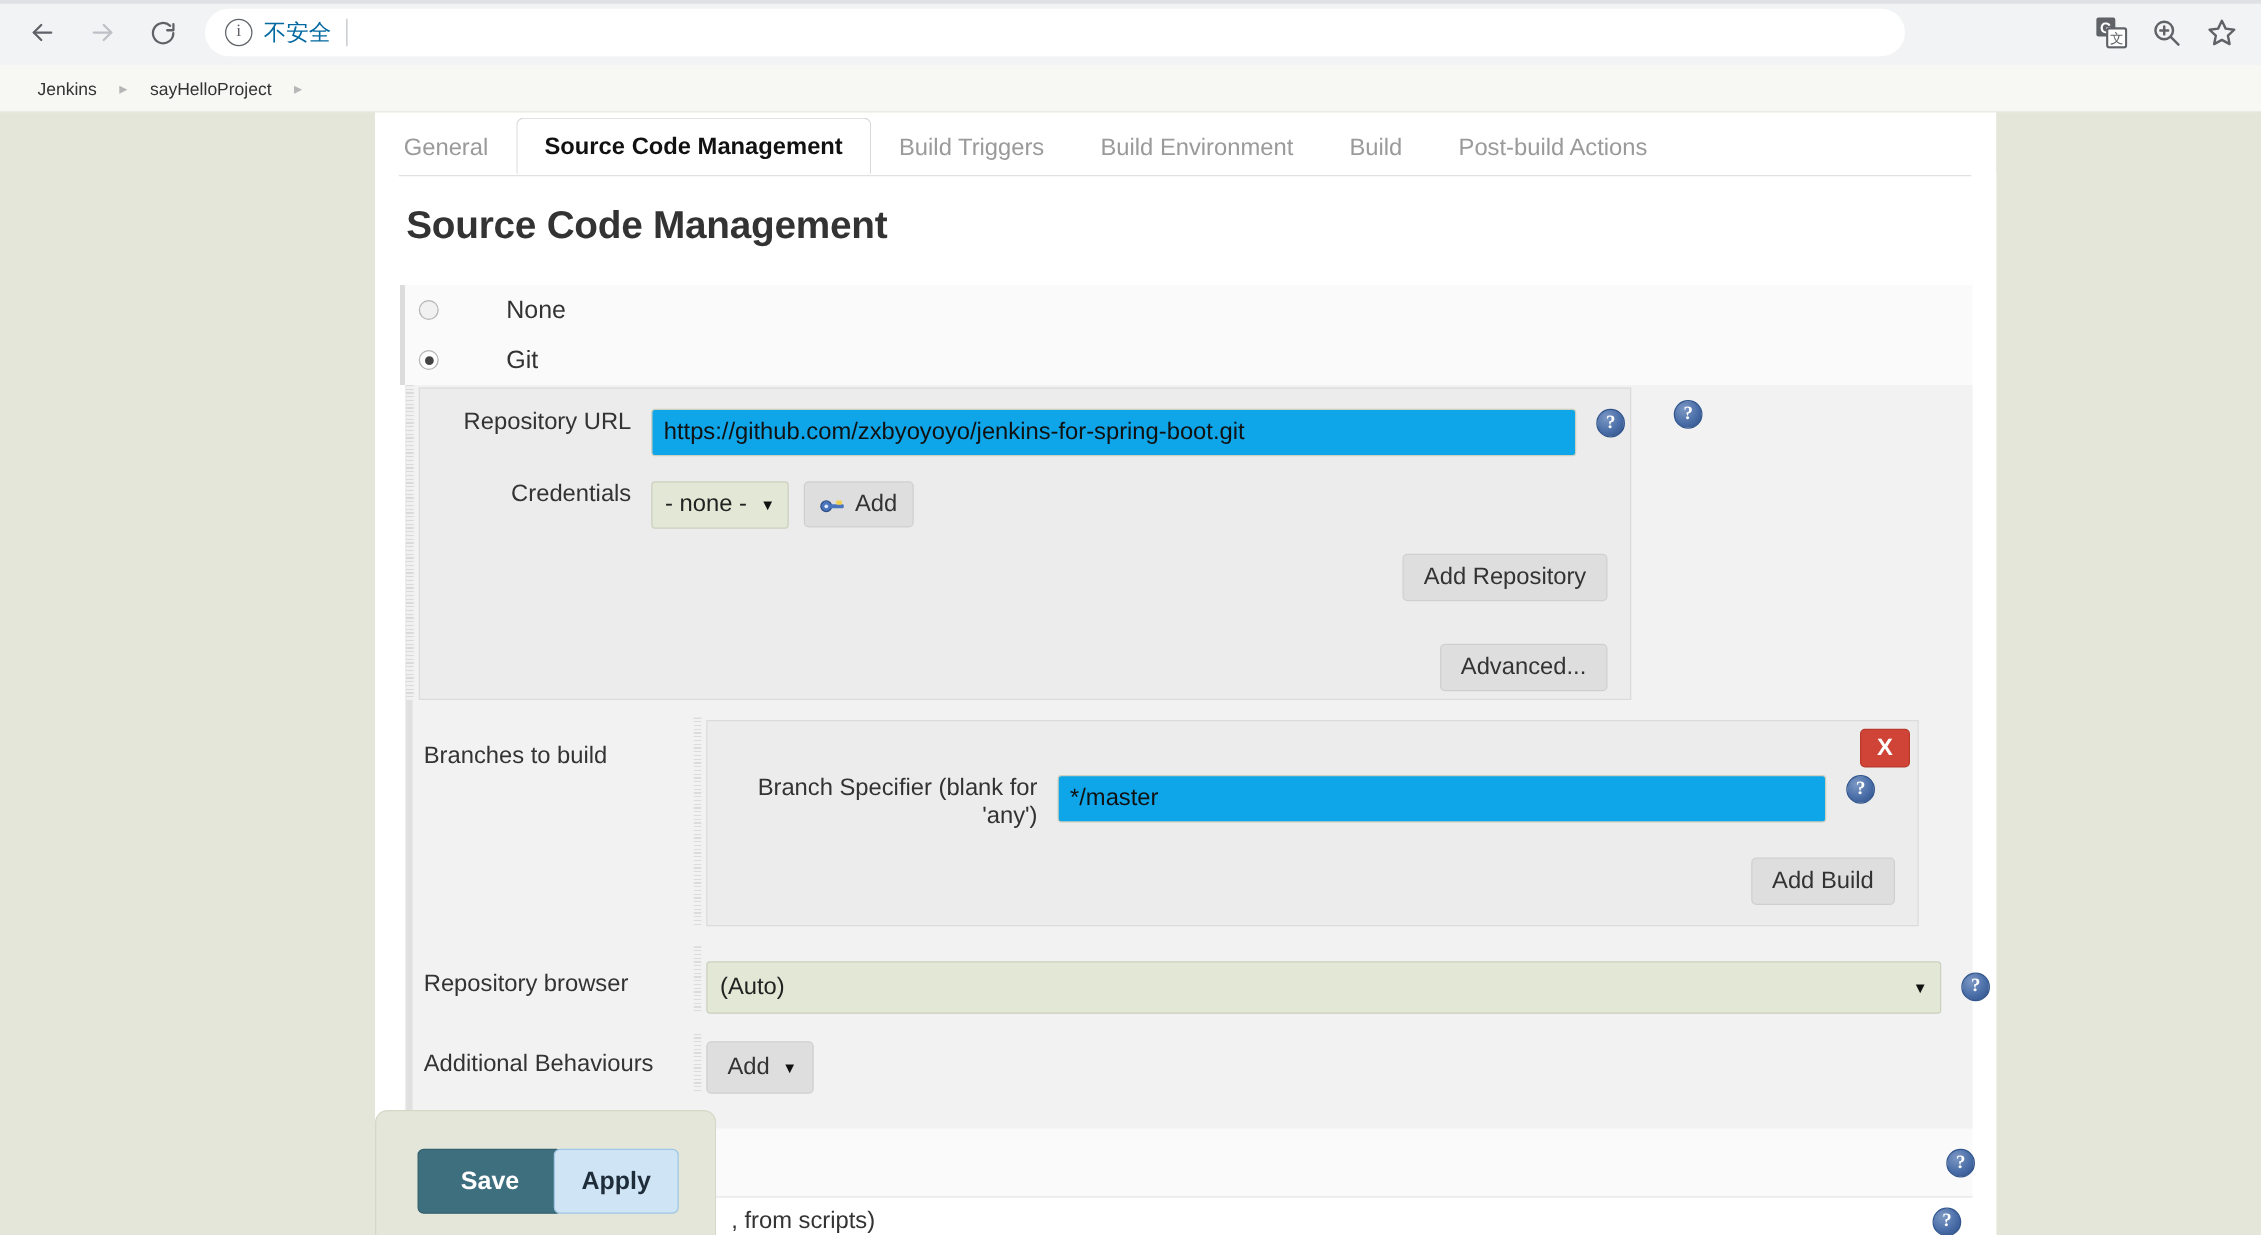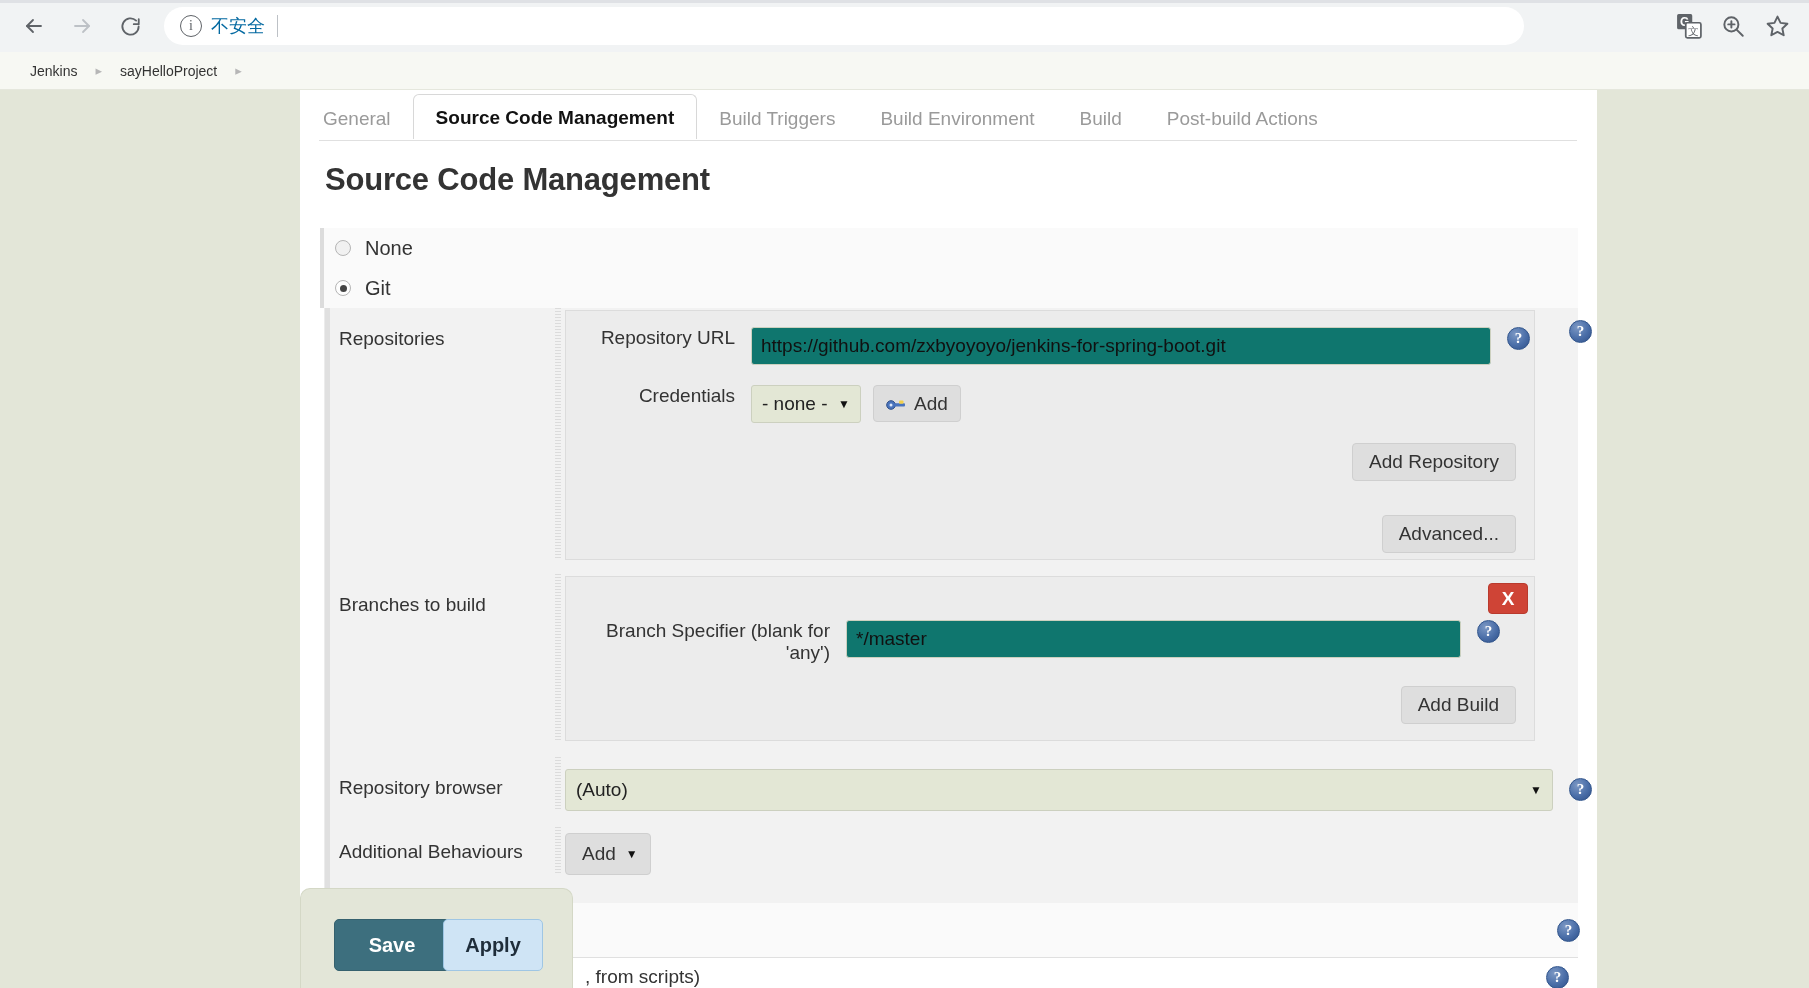--- a/index.html
+++ b/index.html
@@ -124,20 +124,21 @@
     font-size:31px;font-weight:bold;color:#333;letter-spacing:-.2px;
   }
 
   
   .scm-block{
     position:absolute;left:20px;top:88px;width:1258px;
   }
   .radio-row{
     display:flex;align-items:center;height:40px;padding-left:15px;
     position:relative;
+    gap:40px;
   }
   .radio-row.none{ background:#fafafa; }
   .left-rail{
     position:absolute;left:0;top:0;width:4px;height:100%;
     background:#dcdcdc;
   }
   .radio{
     width:16px;height:16px;border-radius:50%;
     border:1px solid #b5b5b5;background:#f1f1f1;
     box-sizing:border-box;flex:0 0 16px;
@@ -185,21 +186,21 @@
   }
   .inner-row{
     display:flex;align-items:flex-start;padding:10px 0;
   }
   .inner-label{
     width:185px;flex:0 0 185px;text-align:right;padding-right:16px;
     font-size:19px;color:#333;box-sizing:border-box;
   }
   .inner-label.wide{width:280px;flex:0 0 280px;}
   .text-field{
-    height:38px;background:#0f766e;border:1px solid #ccd0bf;
+    height:38px;background:#0ea5e9;border:1px solid #ccd0bf;
     border-radius:3px;box-sizing:border-box;
     display:flex;align-items:center;padding:0 9px;
     font-size:19px;color:#111;
   }
   .select-field{
     height:38px;background:#e3e7d5;border:1px solid #ccd0bf;
     border-radius:3px;box-sizing:border-box;
     display:flex;align-items:center;justify-content:space-between;
     padding:0 10px;font-size:19px;color:#222;
   }
@@ -347,21 +348,20 @@
     <div class="radio-row" style="background:#fafafa">
       <div class="left-rail"></div>
       <div class="radio checked"></div>
       <div class="radio-label">Git</div>
     </div>
 
     <div class="git-body">
       <div class="git-left-rail"></div>
 
       <div class="frow">
-        <div class="flabel">Repositories</div>
         <div class="fbody" style="max-width:980px">
           <div class="inner-strip"></div>
           <div class="inner-box" style="margin-top:2px;margin-right:0">
 
             <div class="inner-row" style="padding-top:16px">
               <div class="inner-label">Repository URL</div>
               <div class="text-field" style="width:740px">https://github.com/zxbyoyoyo/jenkins-for-spring-boot.git</div>
               <div class="help" style="margin-left:16px">?</div>
             </div>
 

